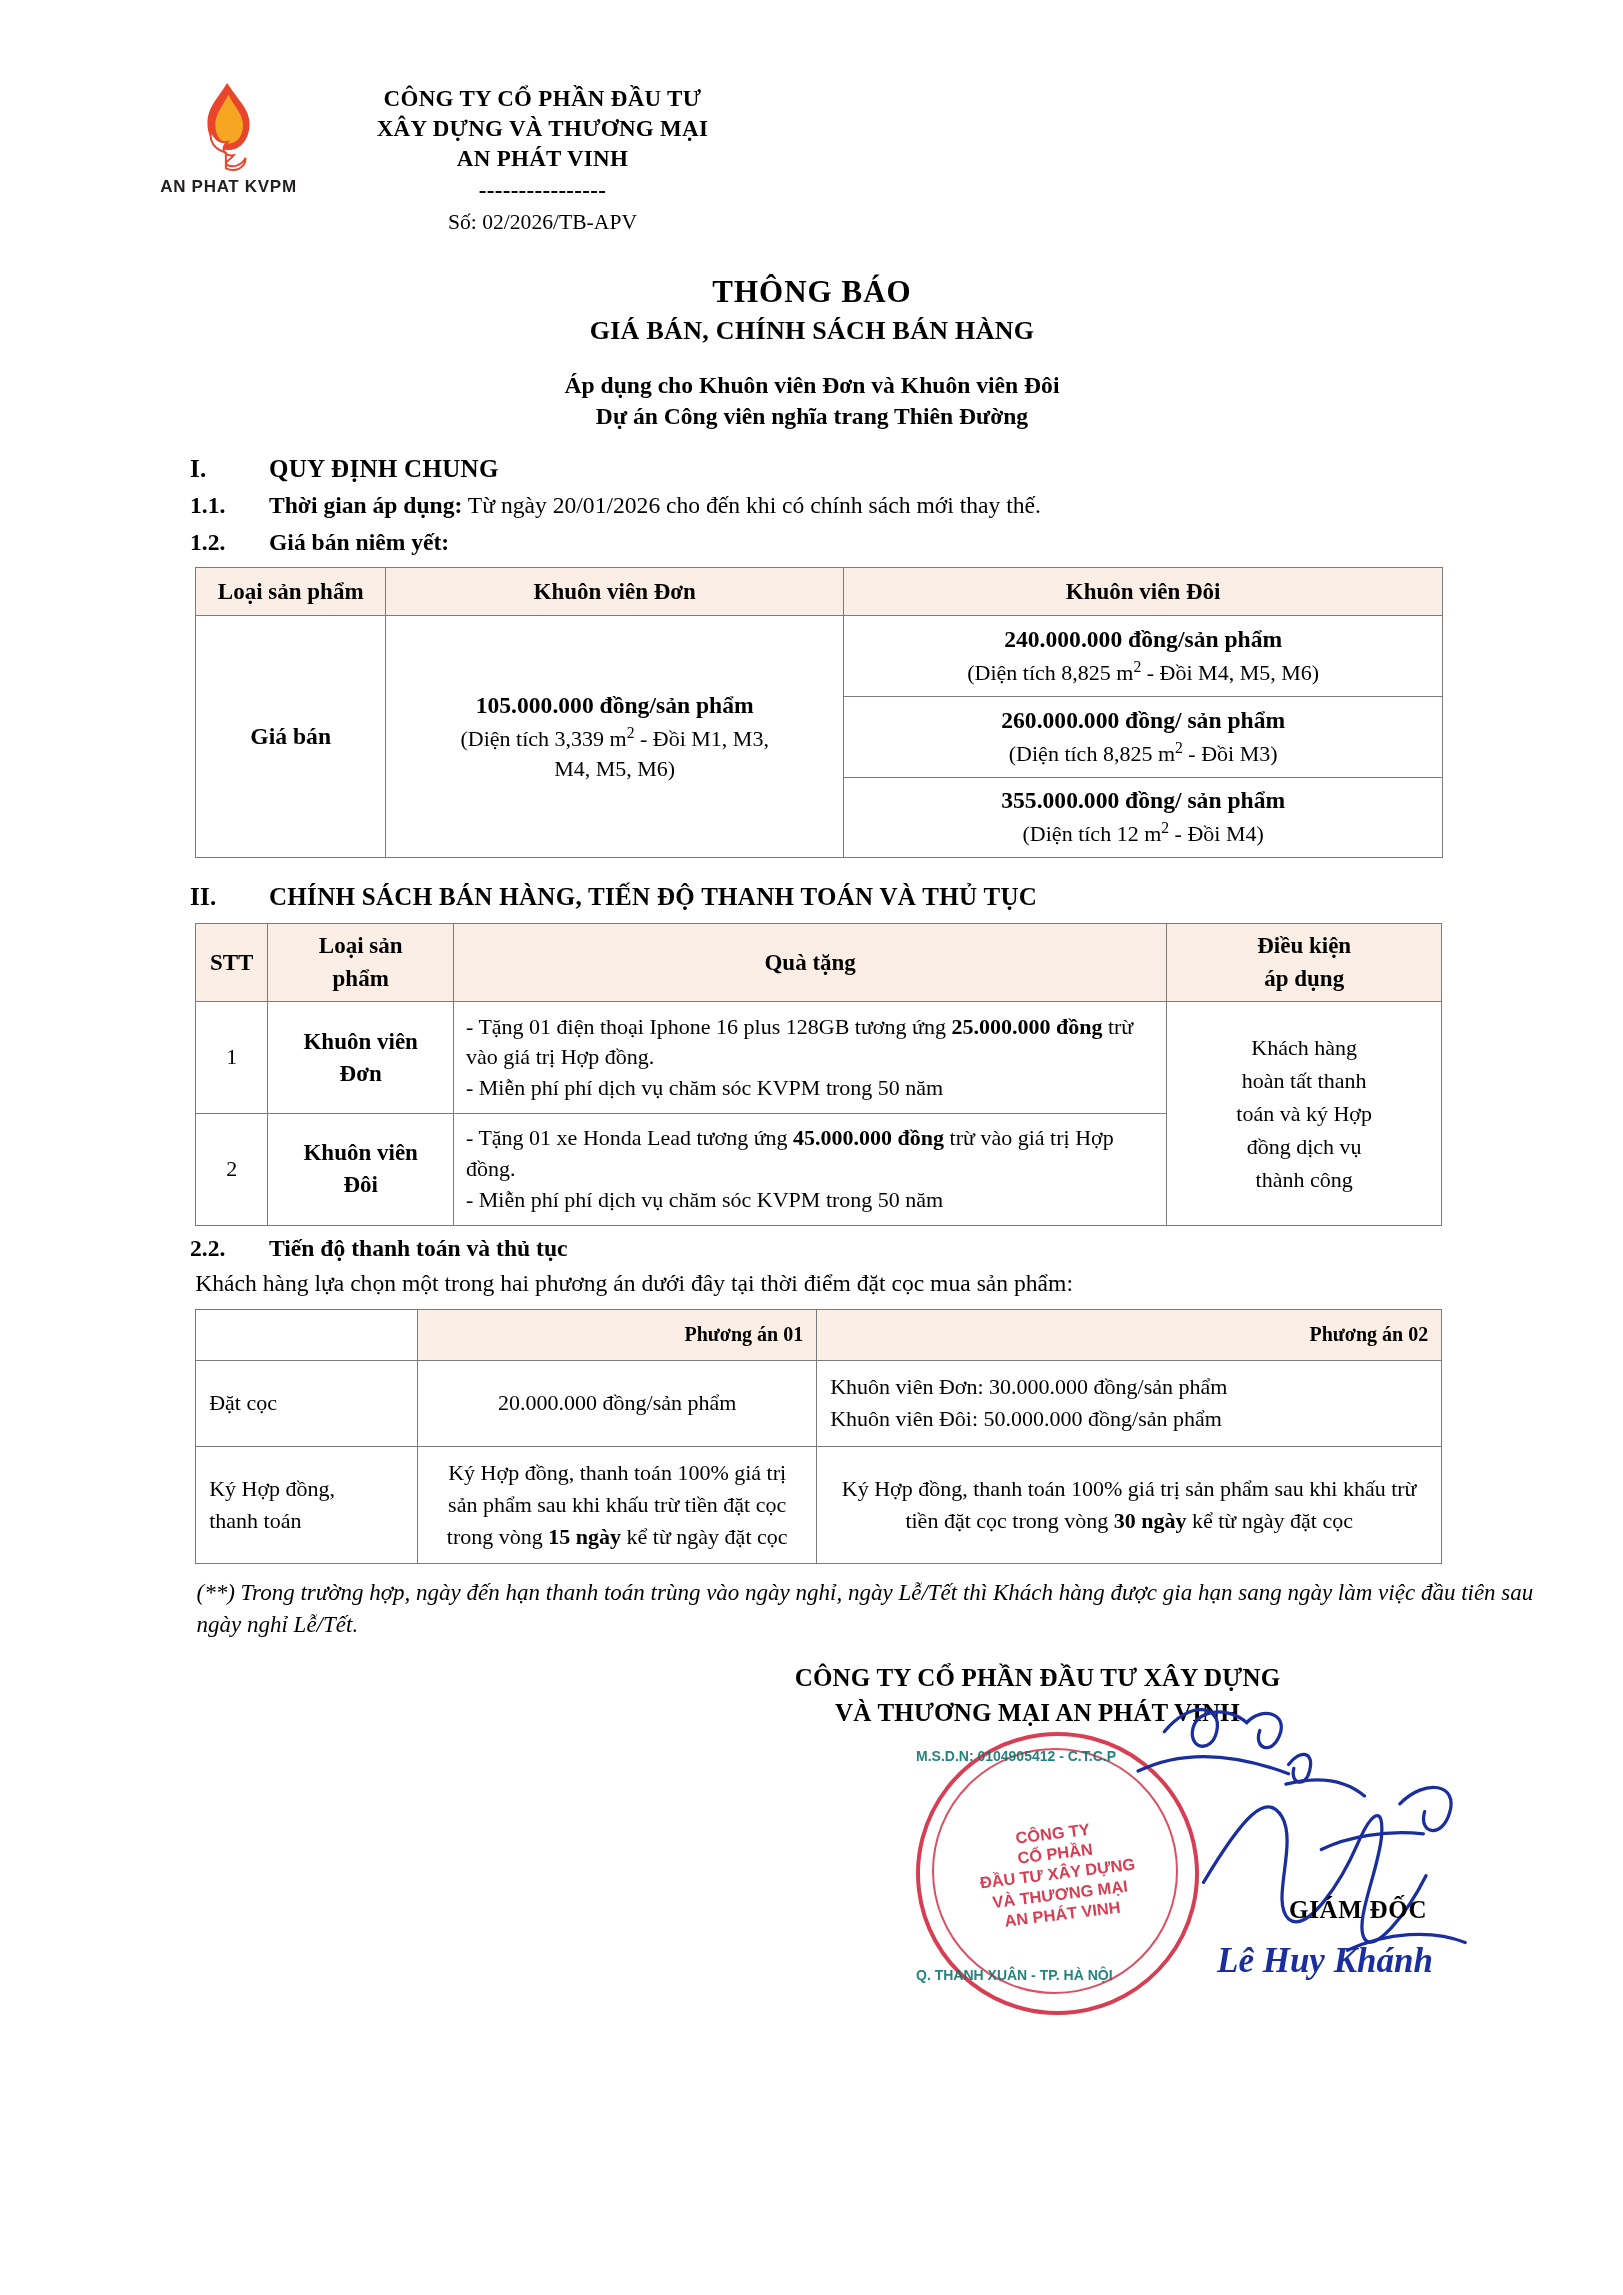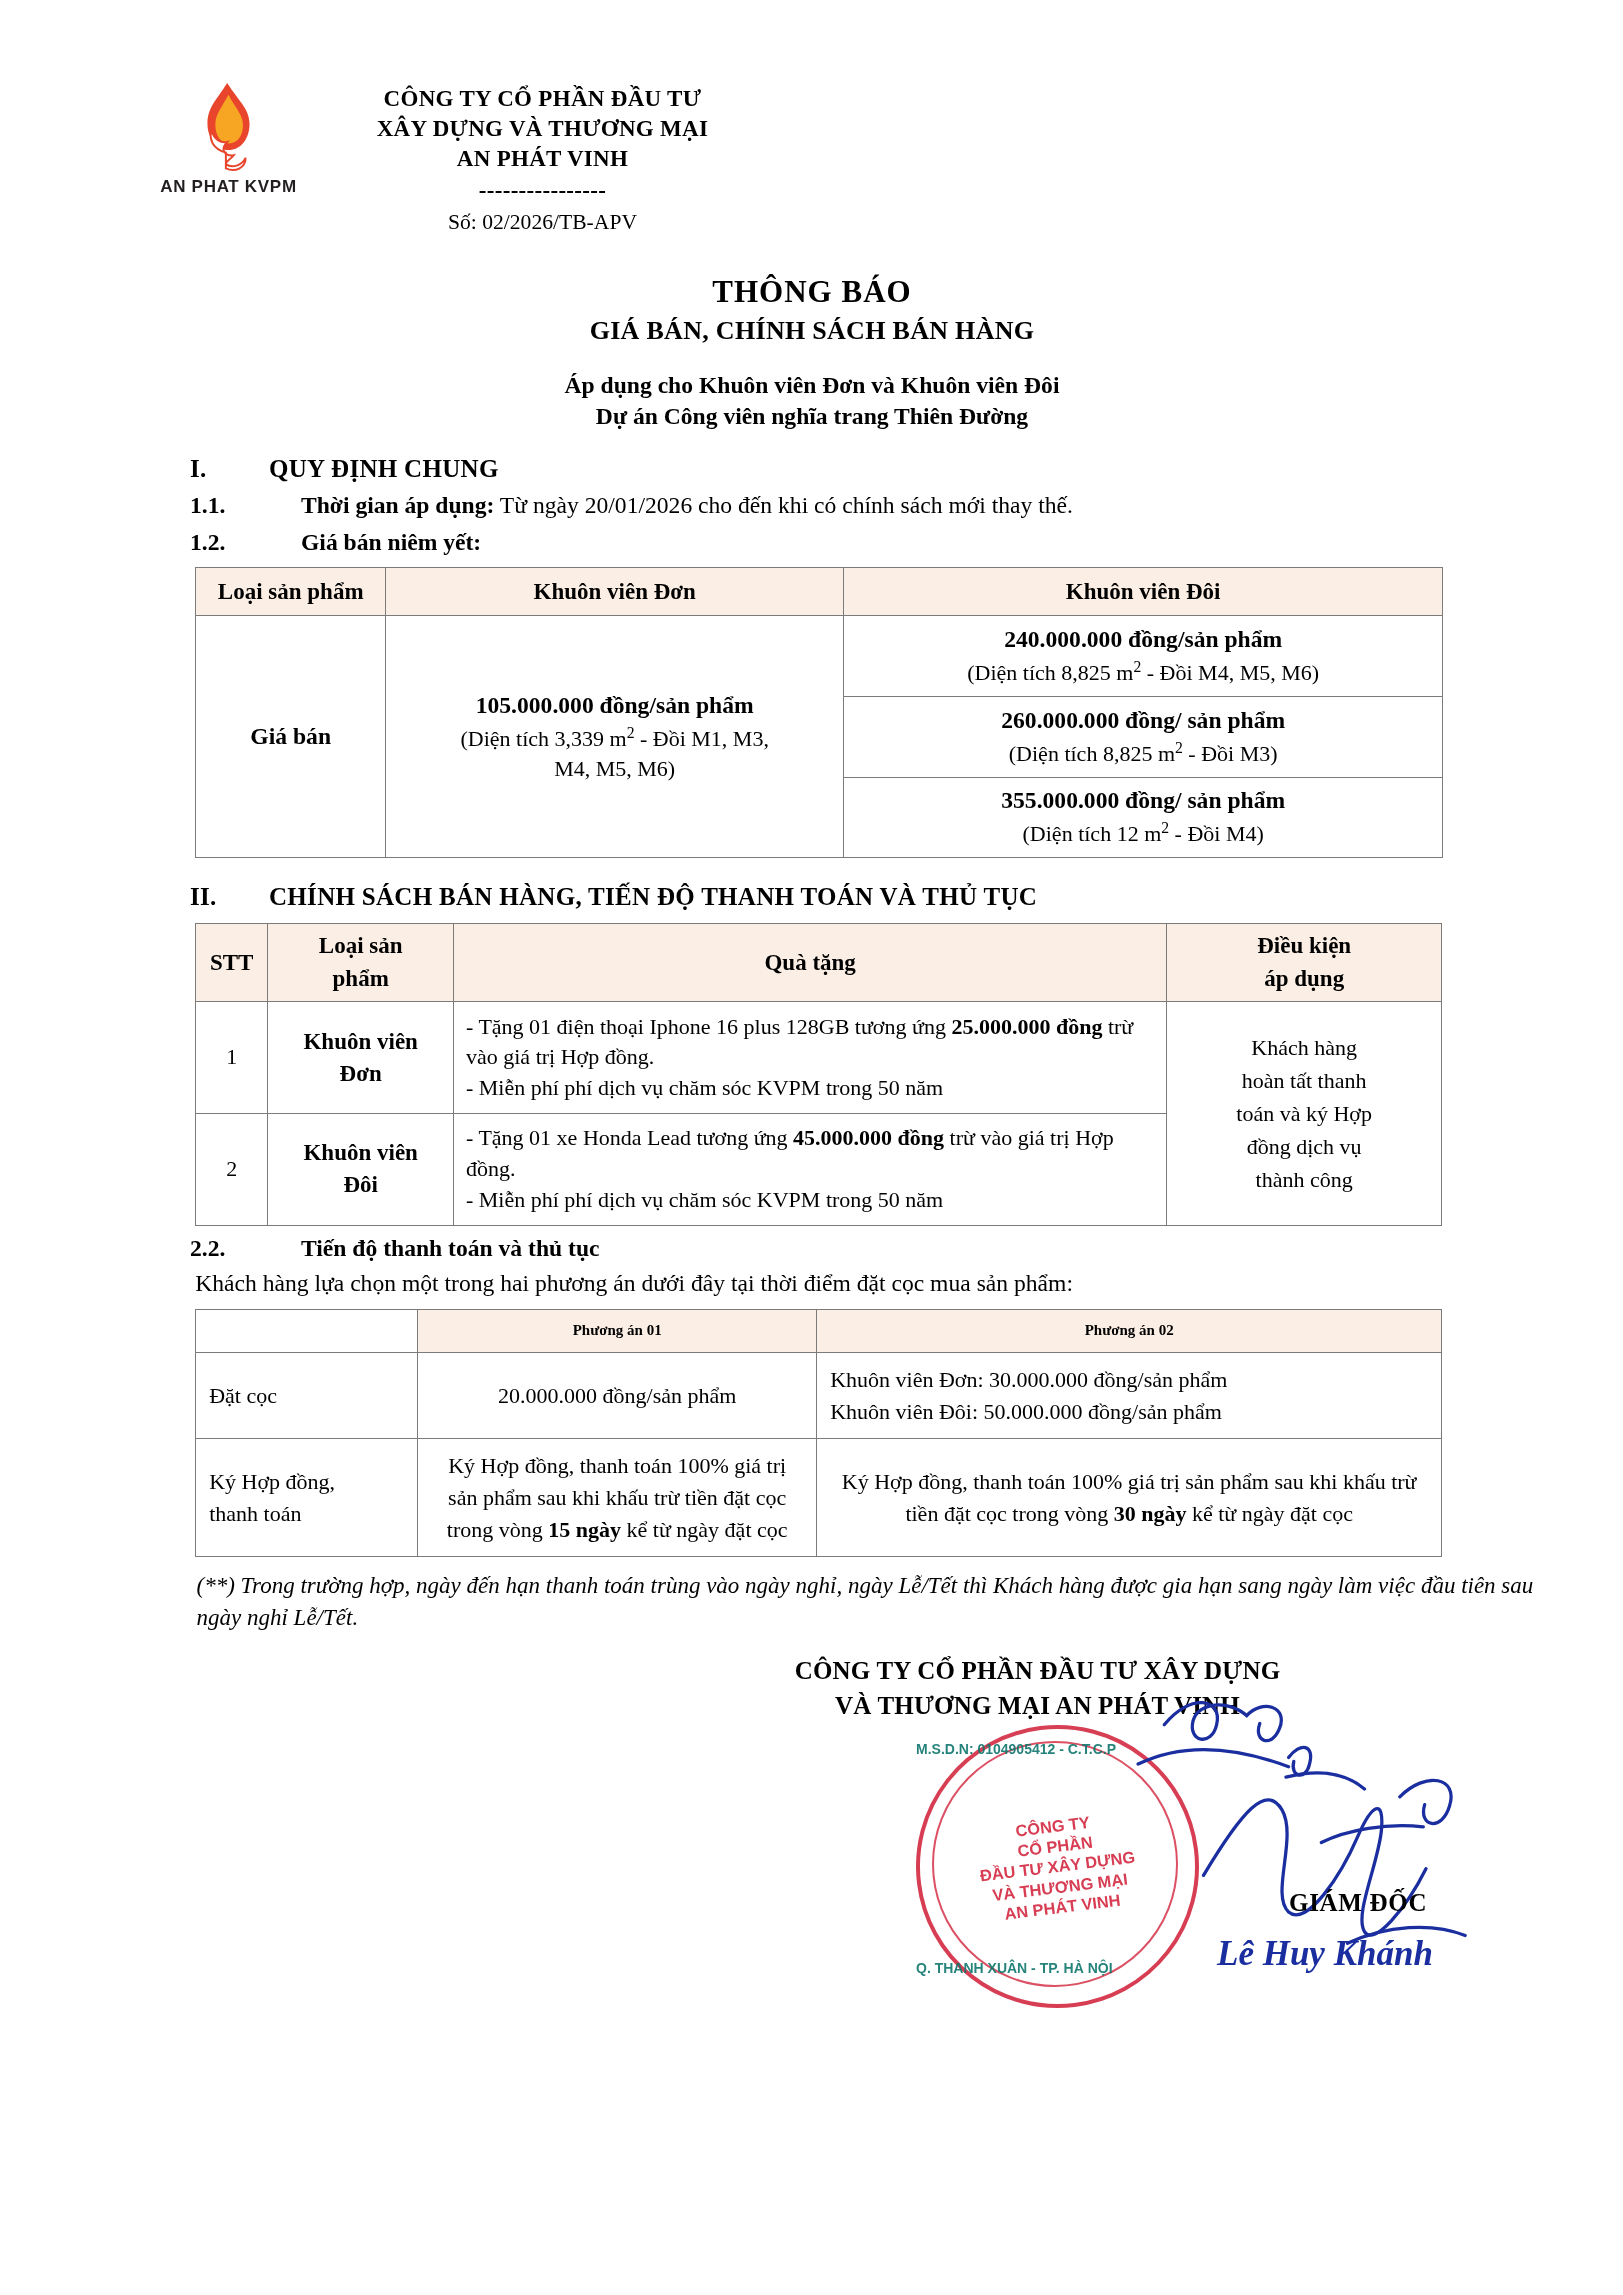--- a/index.html
+++ b/index.html
@@ -149,21 +149,20 @@
     font-weight: bold;
     margin-top: 25px;
     letter-spacing: 0.3px;
   }
   .sec-head .num { width: 79px; flex: 0 0 79px; }
   .sub-line {
     display: flex;
     font-size: 23.6px;
     margin-top: 9.2px;
     align-items: baseline;
-    gap: 32px;
   }
   .sub-line .num {
     width: 79px;
     flex: 0 0 79px;
     font-weight: bold;
   }
   .sub-line .txt { flex: 1 1 auto; }
   .sub-line b { font-weight: bold; }
 
   
@@ -196,21 +195,21 @@
 
   
   .t-policy td { line-height: 1.4; }
   .t-policy .gift { text-align: left; font-size: 22px; padding: 9.2px 11.8px; }
   .t-policy .prod { font-weight: bold; font-size: 23px; }
   .t-policy .cond { font-size: 22px; line-height: 1.5; }
 
   
   .t-pay td { line-height: 1.45; padding: 10.5px 13px; font-size: 22px; }
   .t-pay .rowlabel { text-align: left; }
-  .t-pay .opt-head { font-weight: bold; font-size: 15px; background: #fbeee4; }
+  .t-pay .opt-head { font-weight: bold; font-size: 20px; background: #fbeee4; text-align: right; }
 
   .note {
     font-style: italic;
     font-size: 23px;
     margin-top: 13px;
     line-height: 1.4;
     padding-left: 6.5px;
   }
 
   

